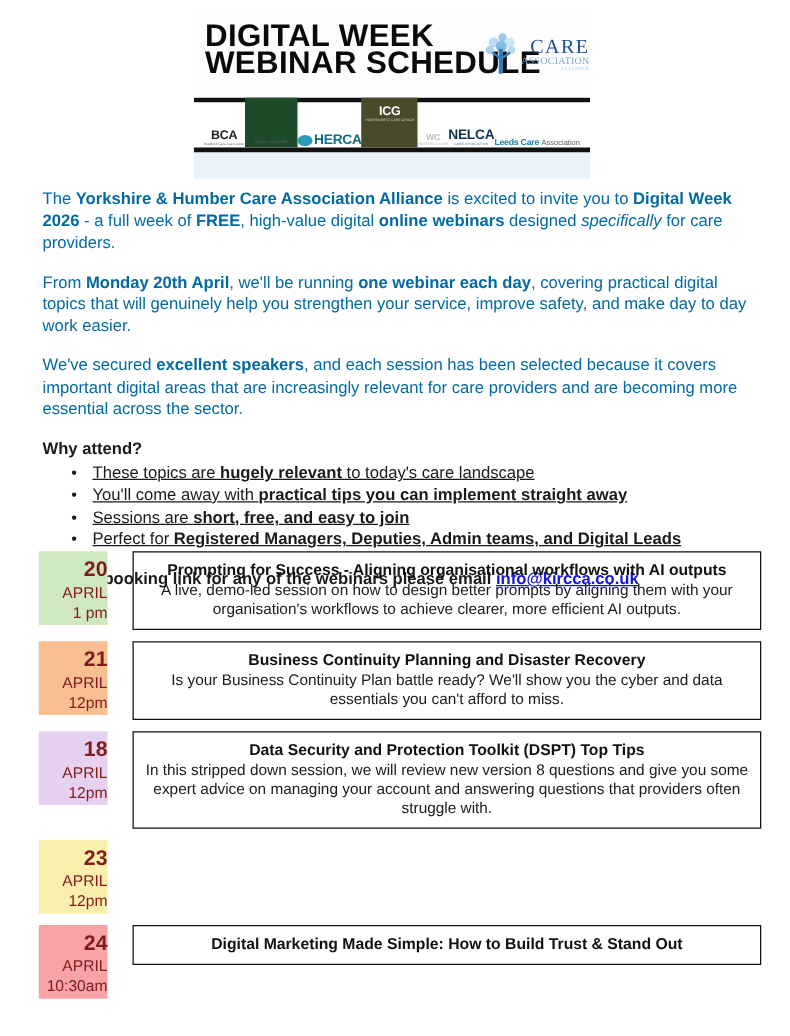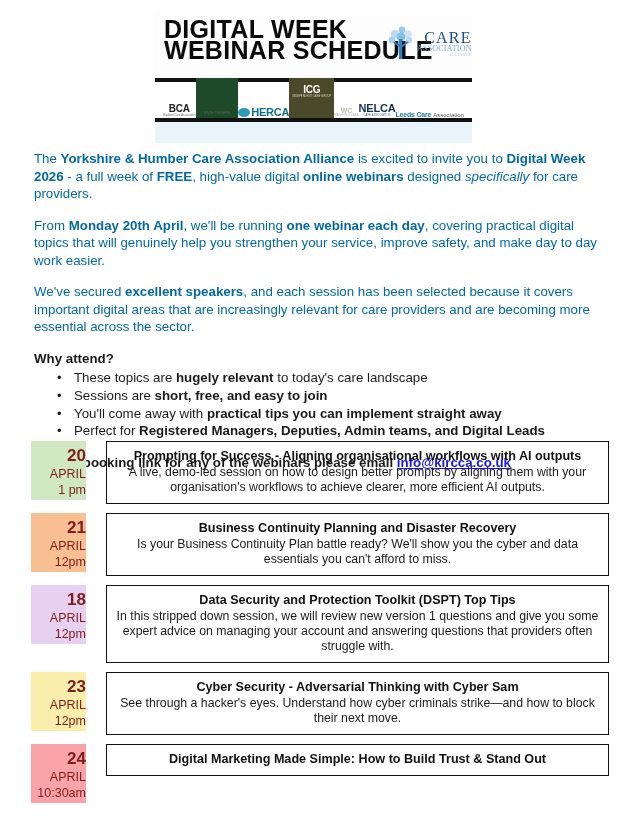--- a/index.html
+++ b/index.html
@@ -169,20 +169,21 @@
   .why-heading {
     margin: 0 0 2px 0;
     font-size: 13.3px;
     font-weight: bold;
     line-height: 17.5px;
   }
   ul.why-list {
     margin: 0 0 14px 0;
     padding-left: 40px;
     list-style: none;
+    text-decoration: underline;
   }
   ul.why-list li {
     font-size: 13.3px;
     line-height: 17.8px;
     position: relative;
     padding-left: 0;
   }
   ul.why-list li::before {
     content: "\2022";
     position: absolute;
@@ -336,22 +337,22 @@
   <p class="para"><span>The </span><span class="b">Yorkshire &amp; Humber Care Association Alliance</span><span> is excited to invite you to </span><span class="b">Digital Week 2026</span><span> - a full week of </span><span class="b">FREE</span><span>, high-value digital </span><span class="b">online webinars</span><span> designed </span><span class="i">specifically</span><span> for care providers.</span></p>
 
   <p class="para"><span>From </span><span class="b">Monday 20th April</span><span>, we'll be running </span><span class="b">one webinar each day</span><span>, covering practical digital topics that will genuinely help you strengthen your service, improve safety, and make day to day work easier.</span></p>
 
   <p class="para"><span>We've secured </span><span class="b">excellent speakers</span><span>, and each session has been selected because it covers important digital areas that are increasingly relevant for care providers and are becoming more essential across the sector.</span></p>
 
   <p class="why-heading">Why attend?</p>
 
   <ul class="why-list">
     <li><span>These topics are </span><span class="b">hugely relevant</span><span> to today's care landscape</span></li>
+    <li><span>You'll come away with </span><span class="b">practical tips you can implement straight away</span><span></span></li>
     <li><span>Sessions are </span><span class="b">short, free, and easy to join</span><span></span></li>
-    <li><span>You'll come away with </span><span class="b">practical tips you can implement straight away</span><span></span></li>
     <li><span>Perfect for </span><span class="b">Registered Managers, Deputies, Admin teams, and Digital Leads</span><span></span></li>
   </ul>
 
   <p class="booking"><span>For the booking link for any of the webinars please email </span><a class="email-link" href="#">info@kircca.co.uk</a></p>
 </div>
 
 <div class="schedule">
 
   <div class="sched-row">
     <div class="date-badge" style="background: rgb(207, 232, 194);">
@@ -378,34 +379,30 @@
   </div>
 
   <div class="sched-row">
     <div class="date-badge" style="background: rgb(230, 210, 240);">
       <span class="date-day">18</span>
       <span class="date-month">APRIL</span>
       <span class="date-time">12pm</span>
     </div>
     <div class="sched-box">
       <p class="sched-title">Data Security and Protection Toolkit (DSPT) Top Tips</p>
-      <p class="sched-desc">In this stripped down session, we will review new version 1 questions and give you some expert advice on managing your account and answering questions that providers often struggle with.</p>
+      <p class="sched-desc">In this stripped down session, we will review new version 8 questions and give you some expert advice on managing your account and answering questions that providers often struggle with.</p>
     </div>
   </div>
 
   <div class="sched-row">
     <div class="date-badge" style="background: rgb(250, 238, 172);">
       <span class="date-day">23</span>
       <span class="date-month">APRIL</span>
       <span class="date-time">12pm</span>
     </div>
-    <div class="sched-box">
-      <p class="sched-title">Cyber Security - Adversarial Thinking with Cyber Sam</p>
-      <p class="sched-desc">See through a hacker's eyes. Understand how cyber criminals strike—and how to block their next move.</p>
-    </div>
   </div>
 
   <div class="sched-row">
     <div class="date-badge" style="background: rgb(247, 163, 167);">
       <span class="date-day">24</span>
       <span class="date-month">APRIL</span>
       <span class="date-time">10:30am</span>
     </div>
     <div class="sched-box">
       <p class="sched-title">Digital Marketing Made Simple: How to Build Trust &amp; Stand Out</p>

